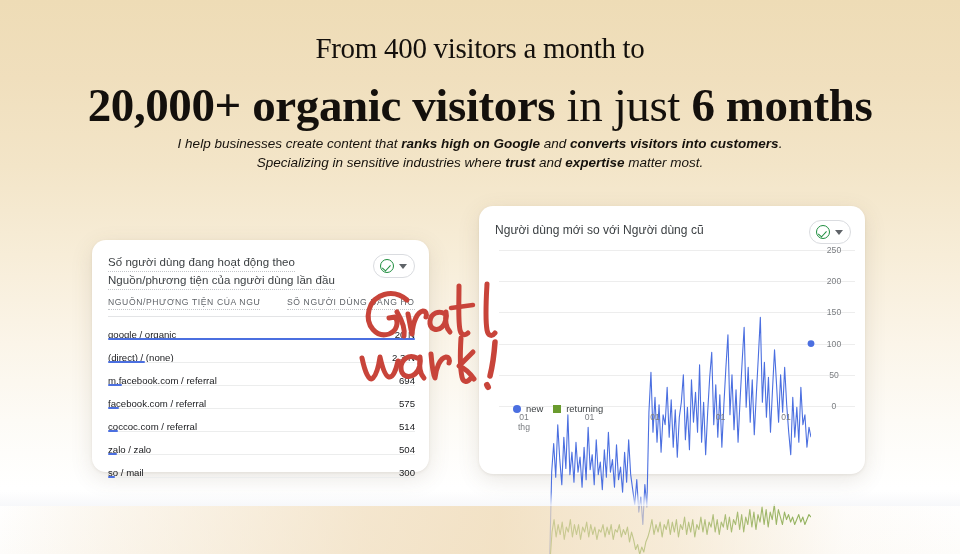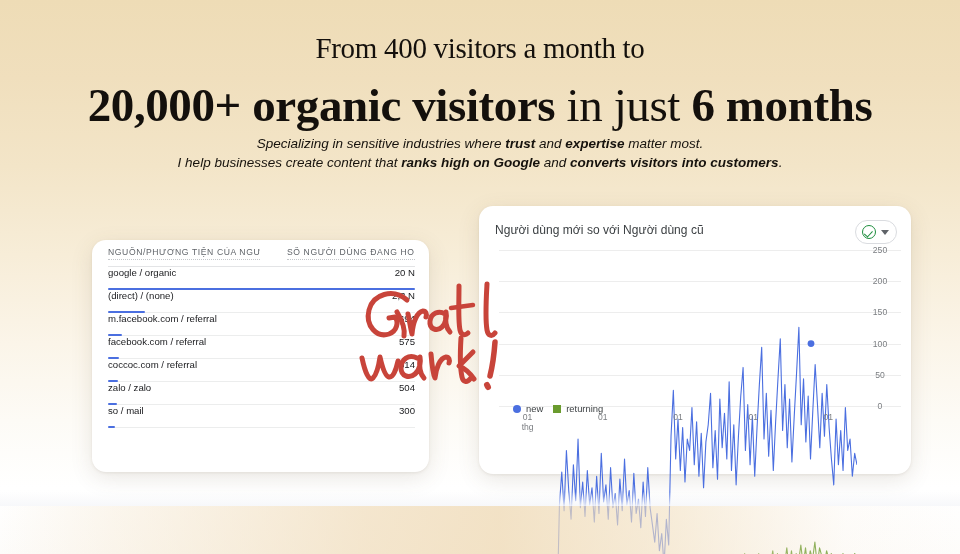--- a/index.html
+++ b/index.html
@@ -74,21 +74,21 @@
 
   
   .card {
     position:absolute;
     background:#ffffff;
     border-radius:14px;
     box-shadow:0 6px 22px rgba(96,78,52,.13), 0 1px 3px rgba(96,78,52,.10);
   }
 
   #card-left  { left:92px;  top:240px; width:337px; height:232px; }
-  #card-right { left:479px; top:206px; width:432px; height:268px; }
+  #card-right { left:479px; top:206px; width:386px; height:268px; }
 
   .card-head {
     display:flex; align-items:flex-start; justify-content:space-between;
     padding:14px 14px 0 16px;
   }
   .card-title {
     font-size:11.5px; line-height:16px; color:#3c4043;
     letter-spacing:.05px;
   }
   .card-title .tline {
@@ -137,21 +137,21 @@
   .th-rule {
     border-top:1px solid #e3e4e6;
     margin-top:6px;
   }
 
   .row {
     position:relative;
     height:23px;
   }
   .row-inner {
-    display:flex; justify-content:space-between; align-items:flex-start;
+    display:flex; justify-content:space-between; align-items:flex-end;
     height:23px;
     font-size:9.6px; color:#202124;
   }
   .row-val { color:#202124;margin-left:32px; }
   .row-line {
     position:absolute; left:0; right:0; bottom:0;
     border-bottom:1px solid #eceded;
   }
   .row-bar {
     position:absolute; left:0; bottom:0; height:2px;
@@ -195,25 +195,35 @@
 <body>
 
 <div id="stage">
 
   <div id="headline">
     <div class="hl-line1">From 400 visitors a month to</div>
     <div class="hl-line2"><span>20,000+ organic visitors</span><span class="hl-reg"> in just </span><span>6 months</span></div>
   </div>
 
   <div id="subhead">
+    <span class="sub-line"><span>I help businesses create content that </span><b>ranks high on Google</b><span> and </span><b>converts visitors into customers</b><span>.</span></span>
     <span class="sub-line"><span>Specializing in sensitive industries where </span><b>trust</b><span> and </span><b>expertise</b><span> matter most.</span></span>
-    <span class="sub-line"><span>I help businesses create content that </span><b>ranks high on Google</b><span> and </span><b>converts visitors into customers</b><span>.</span></span>
   </div>
 
   <div class="card" id="card-left">
+    <div class="card-head">
+      <div class="card-title">
+        <span class="tline">Số người dùng đang hoạt động theo</span>
+        <span class="tline">Nguồn/phương tiện của người dùng lần đầu</span>
+      </div>
+      <div class="pill">
+        <span class="check-ring"></span>
+        <span class="caret"></span>
+      </div>
+    </div>
 
     <div id="tbl">
       <div class="th-row">
         <div class="th th-dim">NGUỒN/PHƯƠNG TIỆN CỦA NGƯ…</div>
         <div class="th th-met">SỐ NGƯỜI DÙNG ĐANG HO…</div>
       </div>
       <div class="th-rule"></div>
       <div id="rows">
           <div class="row">
             <div class="row-inner">

